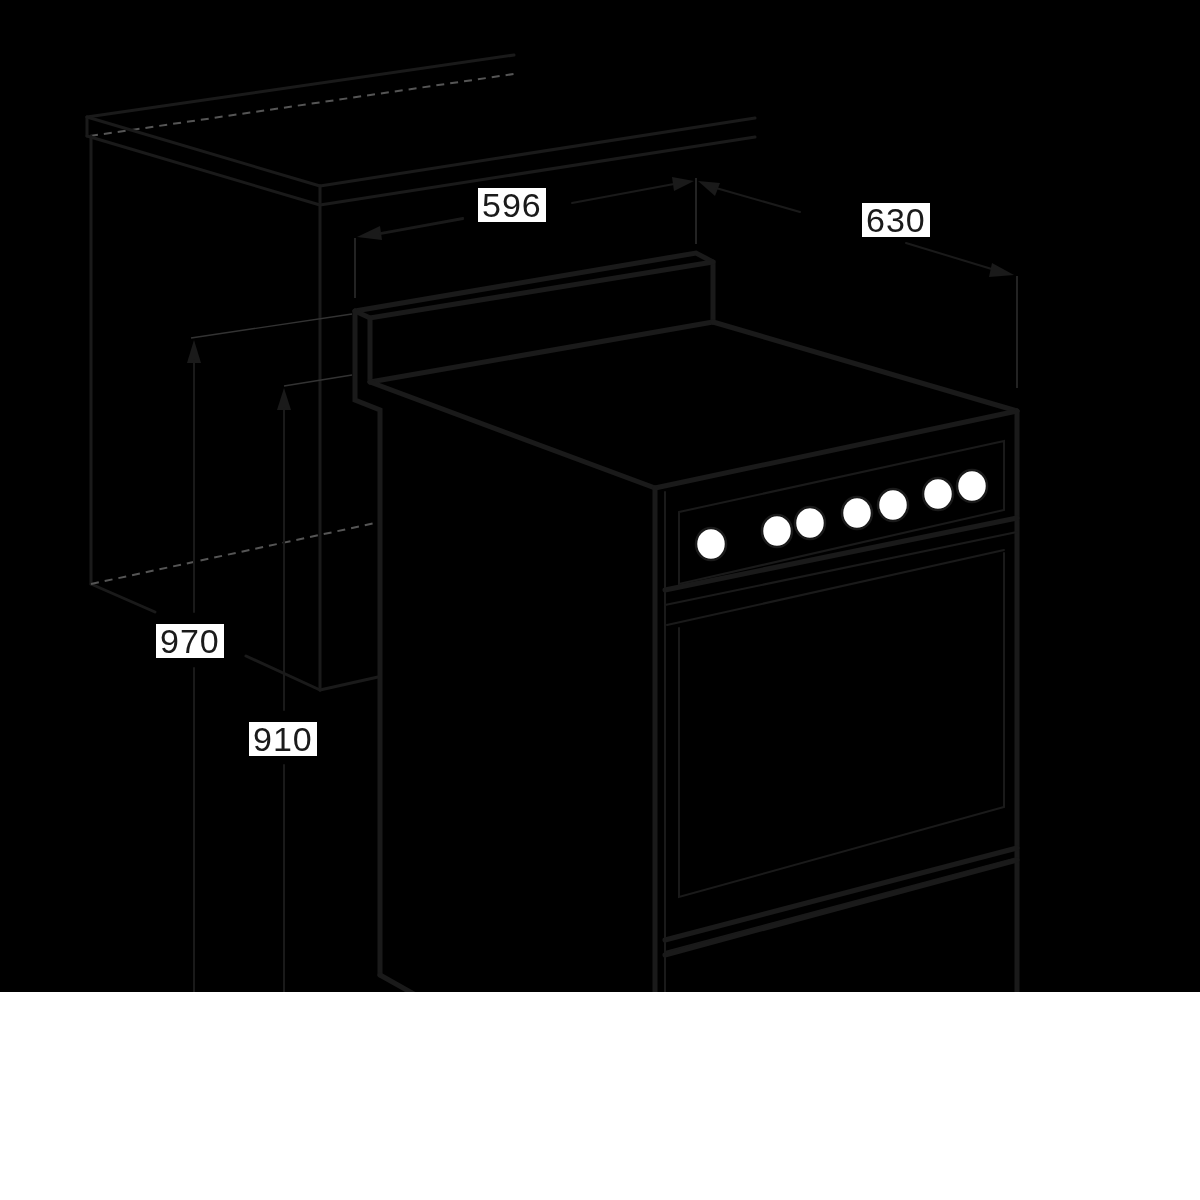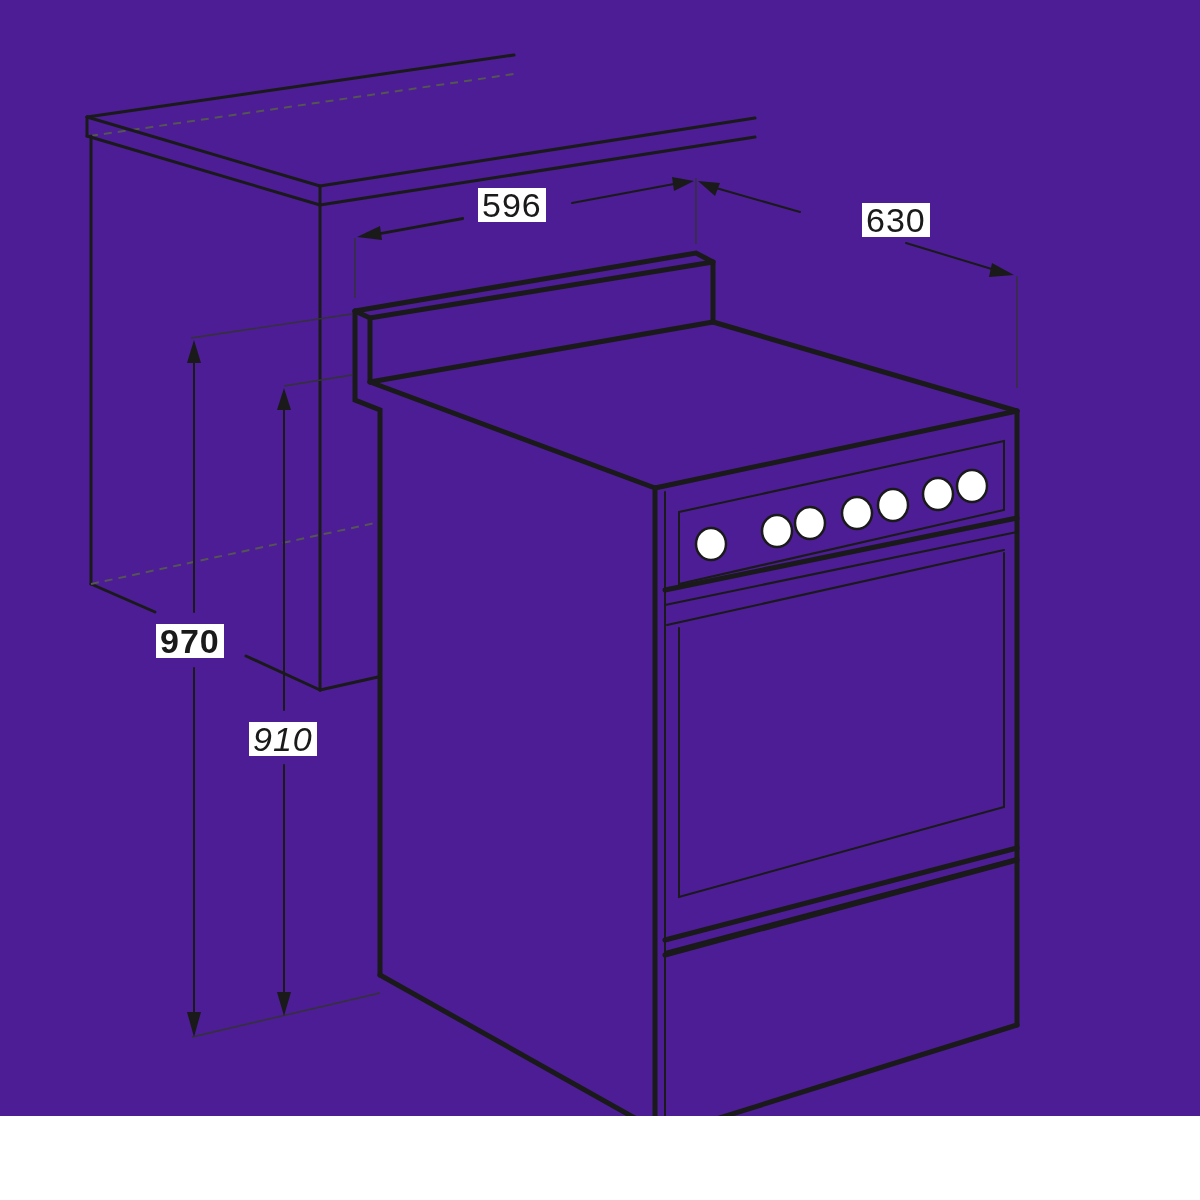--- a/index.html
+++ b/index.html
@@ -1,16 +1,16 @@
 <!DOCTYPE html>
 <html><head>
 <meta charset="utf-8">
 <style>
   html, body { margin: 0; padding: 0; background: #ffffff; }
-  #stage { position: relative; width: 1200px; height: 1116px; background: #4c1d95; overflow: hidden; }
+  #stage { position: relative; width: 1200px; height: 992px; background: #000000; overflow: hidden; }
   svg { position: absolute; left: 0; top: 0; }
   .thick { stroke: #1a1a1a; stroke-width: 5; fill: none; stroke-linejoin: miter; stroke-linecap: round; }
   .med { stroke: #1a1a1a; stroke-width: 3; fill: none; stroke-linejoin: round; stroke-linecap: round; }
   .thin { stroke: #1a1a1a; stroke-width: 2; fill: none; stroke-linecap: round; }
   .hair { stroke: #333333; stroke-width: 1.4; fill: none; }
   .dash { stroke: #555555; stroke-width: 2; fill: none; stroke-dasharray: 8 6; }
   .arrowhead { fill: #1a1a1a; stroke: none; }
   .knob { stroke: #1a1a1a; stroke-width: 2.5; fill: #ffffff; }
   .dim-label {
     position: absolute;
@@ -140,15 +140,15 @@
       <line class="hair" x1="284" y1="386" x2="352" y2="375"></line>
       <path class="arrowhead" d="M284,388 L277,410 L291,410 Z"></path>
       <line class="thin" x1="284" y1="408" x2="284" y2="710"></line>
       <line class="thin" x1="284" y1="765" x2="284" y2="995"></line>
       <path class="arrowhead" d="M284,1016 L277,992 L291,992 Z"></path>
     </g>
   </svg>
 
   <div class="dim-label" style="left:478px; top:188px;">596</div>
   <div class="dim-label" style="left:814px; top:203px;margin-left:48px;">630</div>
-  <div class="dim-label" style="left:156px; top:624px;font-weight:bold;">970</div>
-  <div class="dim-label" style="left:249px; top:722px;font-style:italic;">910</div>
+  <div class="dim-label" style="left:156px; top:624px;">970</div>
+  <div class="dim-label" style="left:249px; top:722px;">910</div>
 </div>
 
 </body></html>

